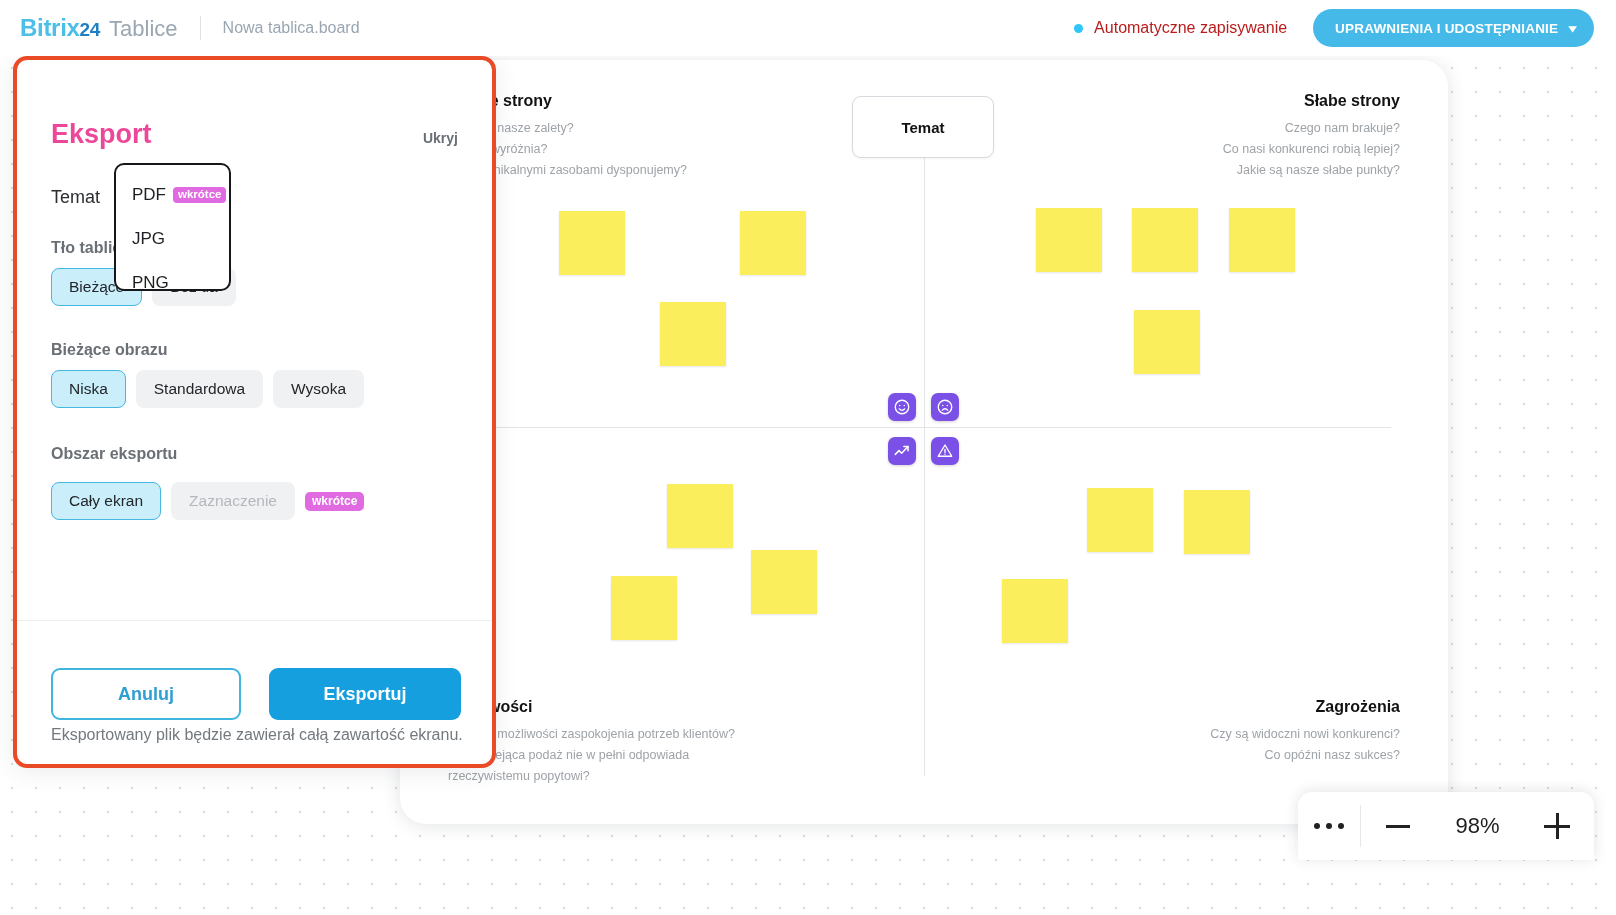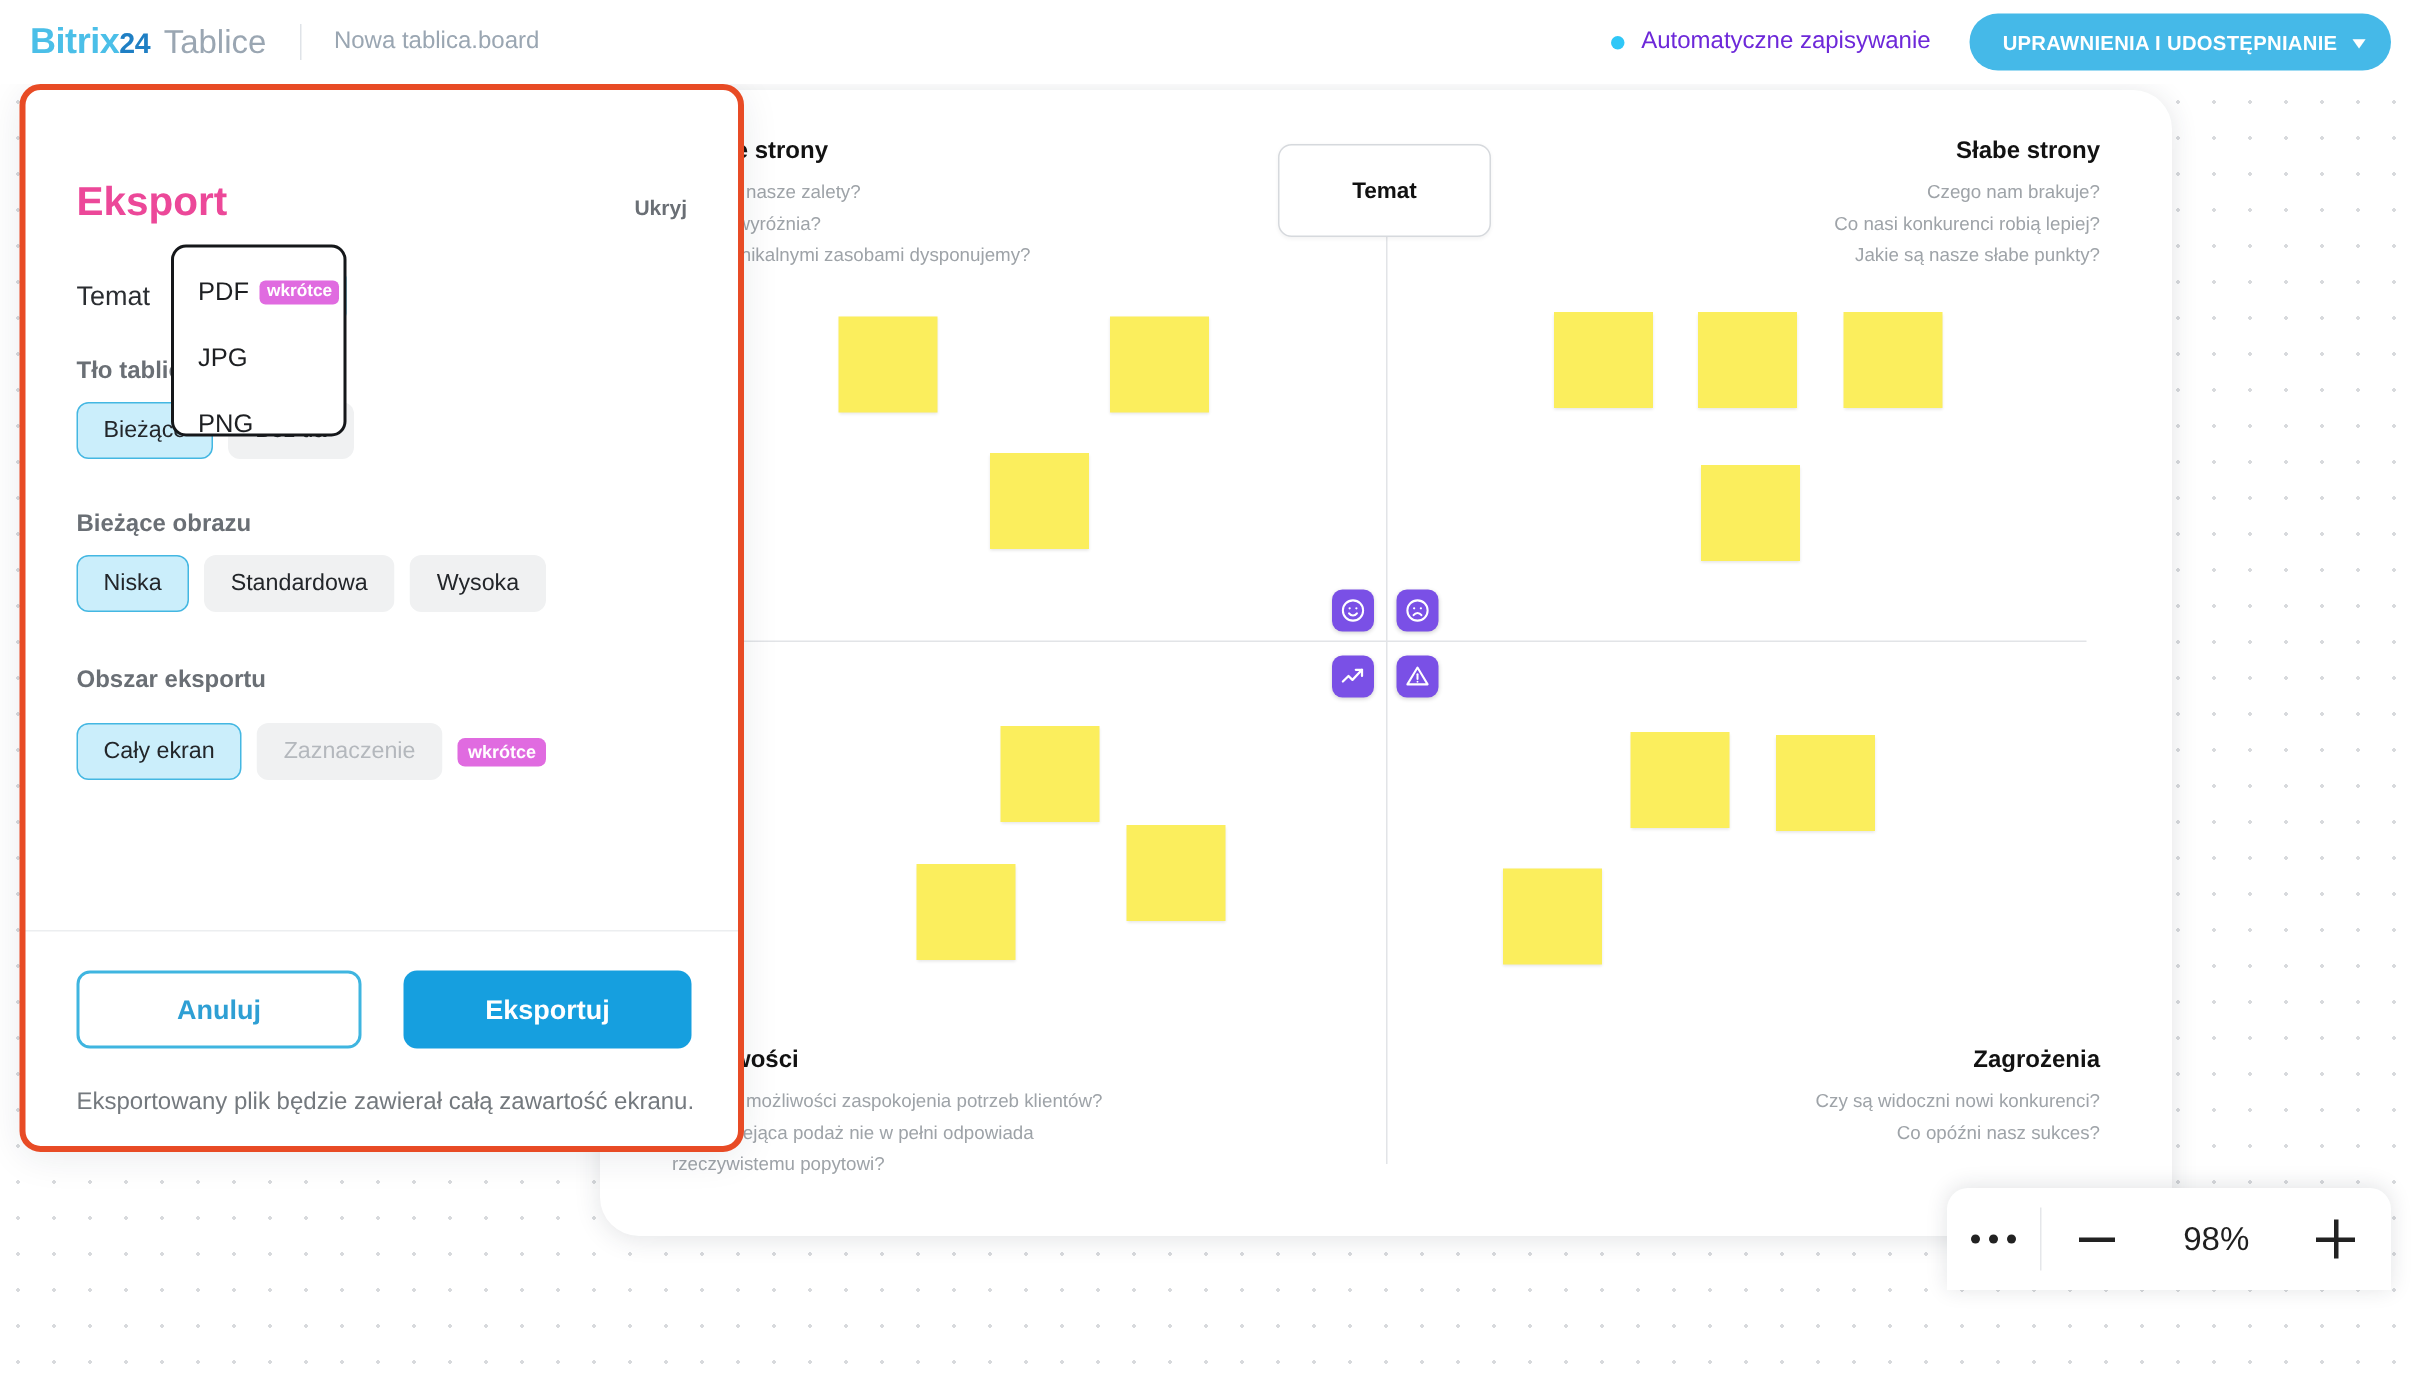--- a/index.html
+++ b/index.html
@@ -16,21 +16,21 @@
     position: absolute; top: 0; left: 0; width: 1616px; height: 56px;
     background: #fff; display: flex; align-items: center; z-index: 40;
   }
   .logo-wrap { display: flex; align-items: baseline; margin-left: 20px; }
   .logo-bitrix { font-size: 24px; font-weight: bold; color: #4bbfe8; letter-spacing: -0.3px;}
   .logo-24 { font-size: 19px; font-weight: bold; color: #1f7fc4; letter-spacing: -0.3px;}
   .logo-tablice { font-size: 22px; color: #9aa6b2; margin-left: 9px; font-weight: 400;}
   .hdr-sep { width: 1px; height: 24px; background: #dfe3e8; margin: 0 22px; align-self: center;}
   .board-name { font-size: 16px; color: #9aa6b2; }
   .hdr-right { margin-left: auto; display: flex; align-items: center; margin-right: 22px; }
-  .autosave { display: flex; align-items: center; font-size: 16px; color: #6d28d9; }
+  .autosave { display: flex; align-items: center; font-size: 16px; color: #b91c1c; }
   .autosave-dot { width: 9px; height: 9px; border-radius: 50%; background: #2fc7f7; margin-right: 11px; }
   .perm-btn {
     margin-left: 26px; height: 38px; padding: 0 18px 0 22px;
     background: #45b9e8; color: #fff; border-radius: 19px;
     display: flex; align-items: center; font-size: 13.5px; font-weight: bold;
     letter-spacing: 0.2px; cursor: pointer; border: none;
   }
   .perm-chev { margin-left: 12px; font-size: 11px; transform: scaleX(1.4); }
 
   
@@ -146,21 +146,21 @@
   }
   .chip.sel { background: #cbeefb; border-color: #44b7e2; }
   .chip.dis { color: #b4b8bd; cursor: default; }
   .badge-soon2 {
     background: #e06be0; color: #fff; font-size: 12px; font-weight: bold;
     border-radius: 5px; padding: 3px 7px 4px; line-height: 1;
   }
 
   .divider { position: absolute; left: 0; top: 562px; width: 479px; height: 1px; background: #eceef0; }
 
-  .actions { position: absolute; left: 36px; top: 589px; display: flex; gap: 28px; border-radius: 12px; }
+  .actions { position: absolute; left: 36px; top: 610px; display: flex; gap: 28px; border-radius: 12px; }
   .btn {
     height: 52px; border-radius: 9px; display: flex; align-items: center;
     justify-content: center; font-size: 18px; font-weight: bold; cursor: pointer;
   }
   .btn-cancel { width: 190px; border: 2px solid #3fb5e0; color: #2e9fd4; background: #fff; }
   .btn-export { width: 192px; background: #169fdf; color: #fff; border: none; }
 
   .exp-note {
     position: absolute; left: 36px; top: 665px; width: 412px;
     font-size: 16px; color: #74797e; line-height: 1.45;

